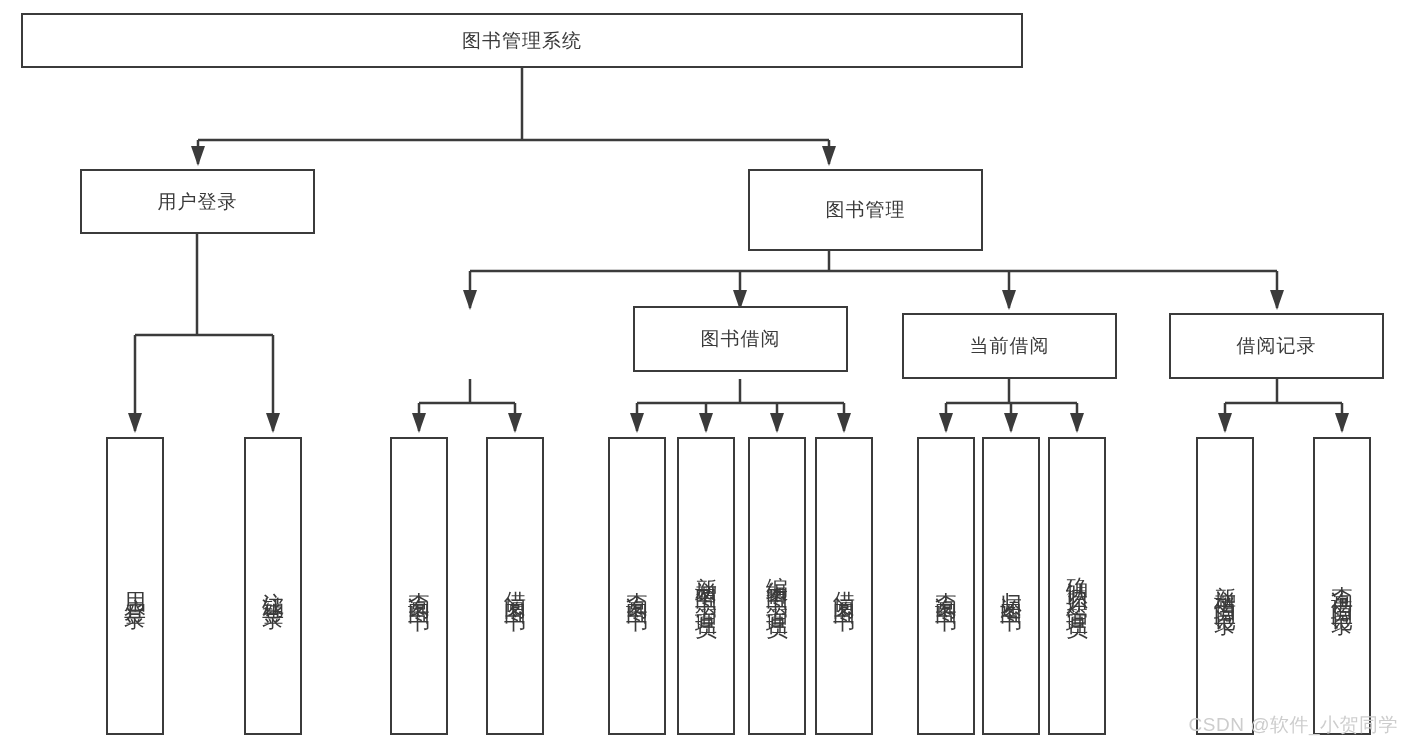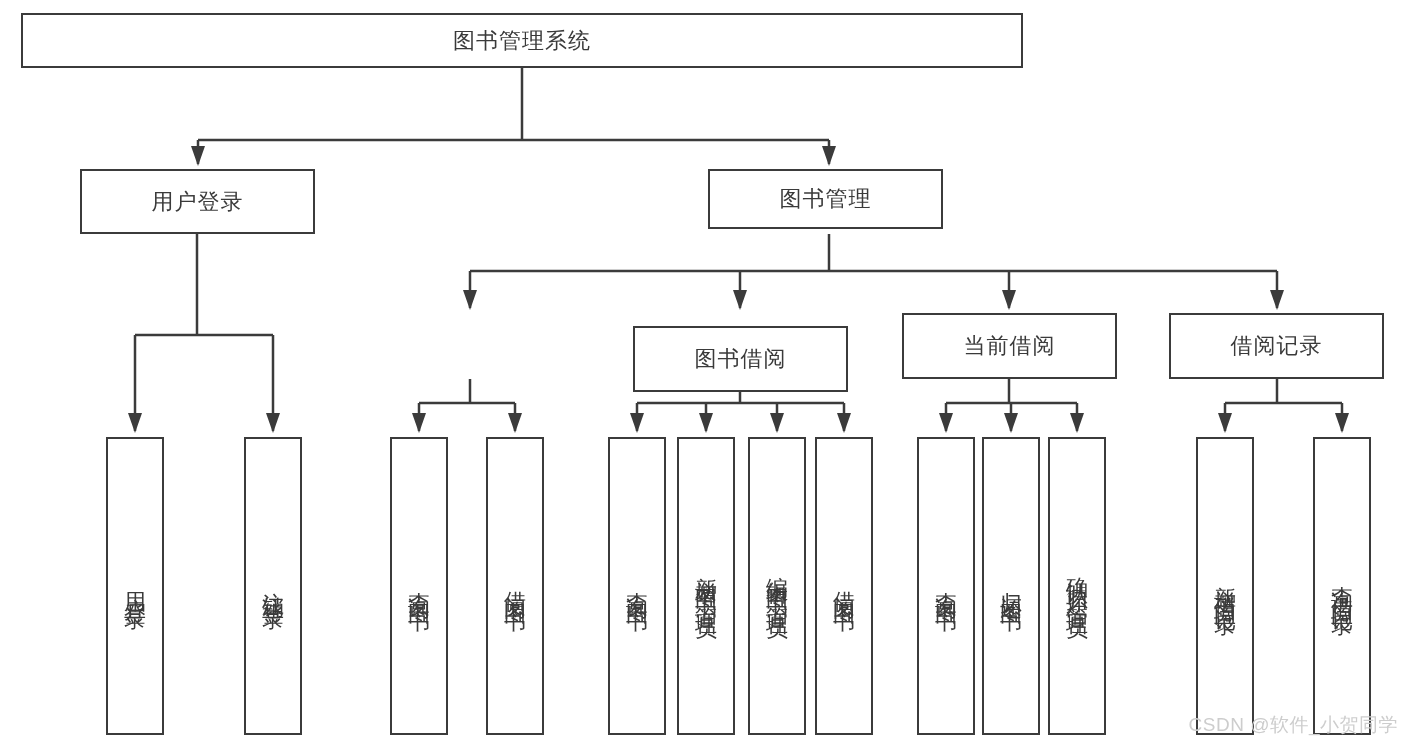--- a/index.html
+++ b/index.html
@@ -27,21 +27,21 @@
     background: #ffffff;
     border: 2.5px solid #3b3b3b;
     color: #3a3a3a;
     display: flex;
     align-items: center;
     justify-content: center;
     z-index: 2;
     text-align: center;
   }
   .node.h {
-    font-size: 22px;
+    font-size: 19px;
     letter-spacing: 1px;
     white-space: nowrap;
   }
   .node.v {
     writing-mode: vertical-rl;
     text-orientation: mixed;
     font-size: 22px;
     letter-spacing: 6px;
     line-height: 1;
   }
@@ -109,23 +109,23 @@
       <path d="M1277,379 V403"></path>
       <path d="M1225,403 H1342"></path>
       <path d="M1225,403 V431" marker-end="url(#arrow)"></path>
       <path d="M1342,403 V431" marker-end="url(#arrow)"></path>
     </g>
   </svg>
 
   <div class="node h" style="left:21px;top:13px;width:1002px;height:55px">图书管理系统</div>
 
   <div class="node h" style="left:80px;top:169px;width:235px;height:65px">用户登录</div>
-  <div class="node h" style="left:708px;top:169px;width:235px;height:60px">图书管理</div>
+  <div class="node h" style="left:748px;top:169px;width:235px;height:82px">图书管理</div>
 
-  <div class="node h" style="left:633px;top:326px;width:215px;height:66px">图书借阅</div>
+  <div class="node h" style="left:633px;top:306px;width:215px;height:66px">图书借阅</div>
   <div class="node h" style="left:1169px;top:313px;width:215px;height:66px">借阅记录</div>
   <div class="node h" style="left:902px;top:313px;width:215px;height:66px">当前借阅</div>
 
   <div class="node v" style="left:106px;top:437px;width:58px;height:298px">用户登录</div>
   <div class="node v" style="left:244px;top:437px;width:58px;height:298px">注销登录</div>
 
   <div class="node v" style="left:390px;top:437px;width:58px;height:298px">查询图书</div>
   <div class="node v" style="left:486px;top:437px;width:58px;height:298px">借阅图书</div>
 
   <div class="node v" style="left:608px;top:437px;width:58px;height:298px">查询图书</div>

